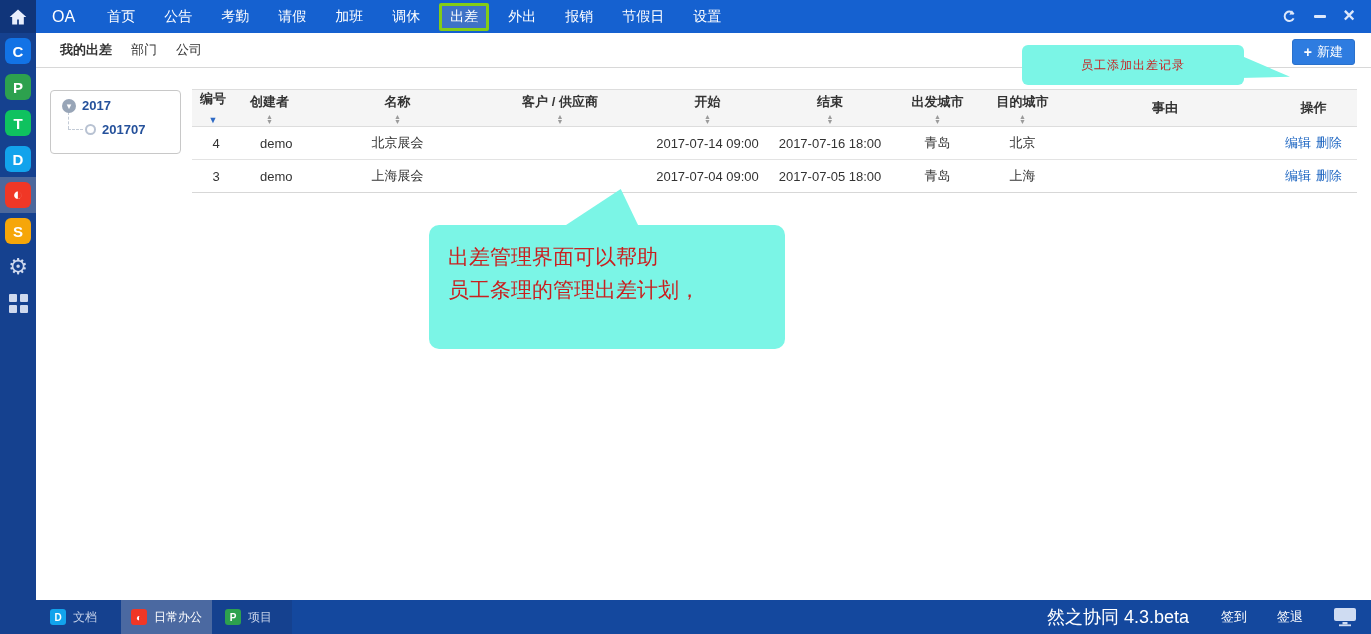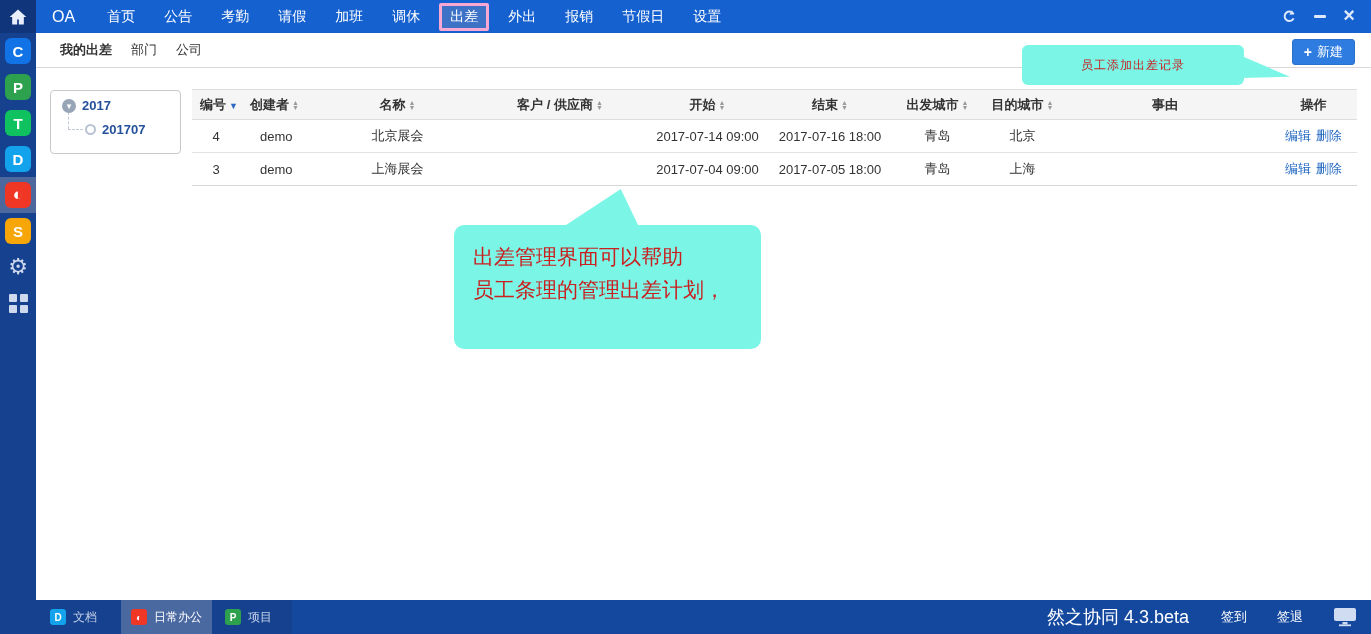--- a/index.html
+++ b/index.html
@@ -17,21 +17,21 @@
   .ic-d { background:#12a3ec; } .ic-o { background:#f03726; font-size:17px; font-weight:normal; } .ic-s { background:#f6a609; }
   .gear-ic::before { content:"⚙"; color:#cfd9ee; font-size:22px; }
   .grid-ic { width:19px; height:19px; display:grid; grid-template-columns:8px 8px; grid-template-rows:8px 8px; gap:3px; }
   .grid-ic i { background:#cfd9ee; border-radius:1px; }
 
   
   #topbar { position:absolute; left:36px; top:0; width:1335px; height:33px; background:#1561d0;
             display:flex; align-items:center; color:#fff;text-align:right; }
   .brand { font-size:16px; margin:0 22px 0 16px; }
   .menu-item { font-size:14px; padding:5px 10px; margin-right:9px; cursor:pointer; border-radius:2px; }
-  .menu-item.active { background:#3e72c7; border:3px solid #f9a8d4; padding:2px 8px; }
+  .menu-item.active { background:#3e72c7; border:3px solid #84cc16; padding:2px 8px; }
   .win-controls { margin-left:auto; display:flex; align-items:center; gap:17px; padding-right:16px; }
   .win-btn { cursor:pointer; display:flex; align-items:center; }
   .minus-ic { width:12px; height:3px; background:#dde8fb; border-radius:1px; }
   .close-ic::before { content:"×"; font-size:20px; line-height:14px; font-weight:bold; color:#dde8fb; }
 
   
   #subnav { position:absolute; left:36px; top:33px; width:1335px; height:35px; background:#fff;
             border-bottom:1px solid #d8d8d8; display:flex; align-items:center; padding-left:24px; }
   .subtab { font-size:13px; color:#333; margin-right:19px; cursor:pointer; }
   .subtab.active { font-weight:bold; }
@@ -51,42 +51,42 @@
   .open-circle { width:11px; height:11px; border-radius:50%; background:#fff; border:2px solid #b8c2d2; }
   .tree-vline { position:absolute; left:17px; top:21px; width:0; height:17px; border-left:1px dashed #c3cbd6; }
   .tree-hline { position:absolute; left:17px; top:38px; width:15px; height:0; border-top:1px dashed #c3cbd6; }
 
   
   #grid { position:absolute; left:192px; top:89px; width:1165px; }
   table { width:100%; border-collapse:collapse; table-layout:fixed; font-size:13px; color:#333; }
   thead tr { height:30px; background:#f5f5f5; }
   thead th { font-weight:bold; border-top:1px solid #ddd; border-bottom:1px solid #ddd; text-align:center; }
   th.al { text-align:left; }
-  th .hwrap { display:inline-flex; align-items:center; gap:3px; }
+  th .hwrap { display:inline-flex; align-items:center; gap:3px;flex-direction:column; }
   tbody tr { height:33px; border-bottom:1px solid #e3e3e3; }
   tbody tr:last-child { border-bottom:1px solid #d7d7d7; }
   td { text-align:center; }
   td.creator { text-align:left; padding-left:20px; }
   th.creator-h { padding-left:10px;margin-top:47px; }
   th.id-h { padding-left:8px; }
   .sort-both { display:inline-flex; flex-direction:column; line-height:5px; }
   .sort-both::before { content:"▲"; font-size:7px; color:#9a9a9a; }
   .sort-both::after  { content:"▼"; font-size:7px; color:#9a9a9a; }
   .sort-desc::before { content:"▼"; font-size:9px; color:#2d69c4; }
   .act-link { color:#2269c3; cursor:pointer; }
   .act-link + .act-link { margin-left:5px; }
 
   
   .callout { position:absolute; background:#7bf5e6; color:#c91f1f;
              font-family:"Liberation Serif","DejaVu Serif",serif; z-index:8; }
   #callout-top { left:1022px; top:45px; width:222px; height:40px; border-radius:6px;
                  display:flex; align-items:center; justify-content:center; font-size:12px; letter-spacing:1px; }
   #callout-top-tail { position:absolute; left:1240px; top:54px; width:50px; height:24px; background:#7bf5e6; z-index:7;
                       clip-path:polygon(0 5%, 100% 95%, 0 100%); }
-  #callout-main { left:454px; top:225px; width:307px; height:124px; border-radius:10px;
+  #callout-main { left:429px; top:225px; width:356px; height:124px; border-radius:10px;
                   padding:16px 0 12px 19px; font-size:21px; line-height:33px; }
   #callout-main-tail { position:absolute; left:563px; top:189px; width:76px; height:38px; background:#7bf5e6; z-index:7;
                        clip-path:polygon(76% 0, 100% 100%, 0 100%); }
 
   
   #bottombar { position:absolute; left:0; top:600px; width:1371px; height:34px; background:#14489e; }
   #bb-left-zone { position:absolute; left:0; top:0; width:292px; height:34px; background:#15418f; }
   #bb-user { position:absolute; left:0; top:0; width:36px; height:34px; background:#123a7e;
              display:flex; align-items:center; justify-content:center; cursor:pointer; }
   .task-item { position:absolute; top:0; height:34px; display:flex; align-items:center; gap:7px;

